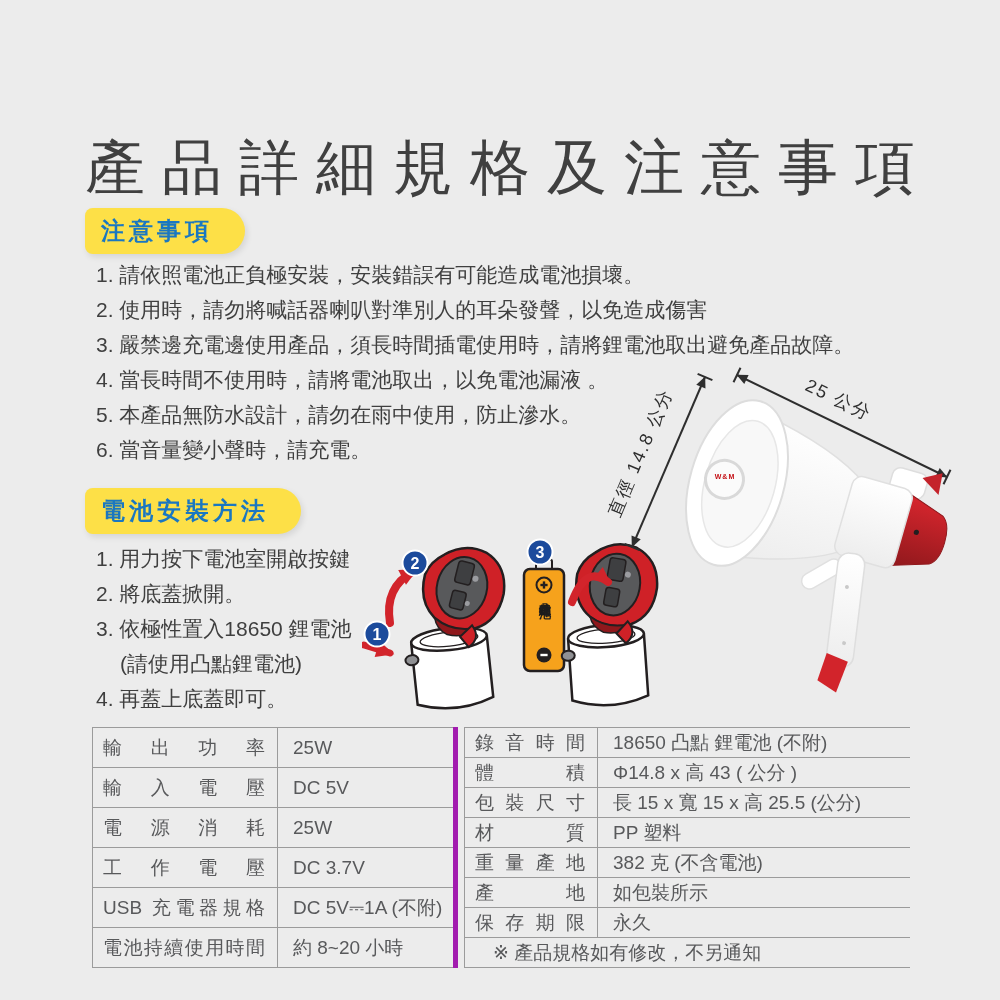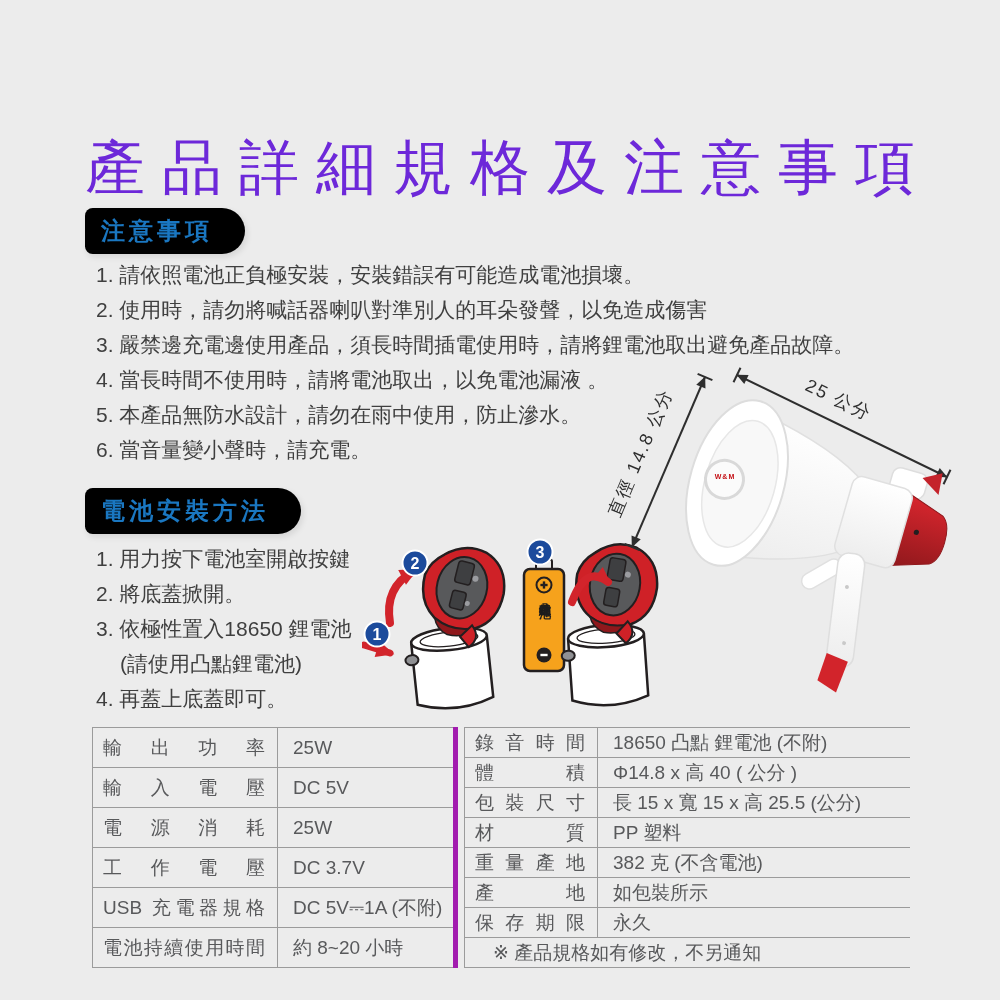--- a/index.html
+++ b/index.html
@@ -1,23 +1,23 @@
 <!DOCTYPE html>
 <html><head>
 <meta charset="utf-8">
 <style>
   html,body{margin:0;padding:0;}
   body{font-family:"Liberation Sans","DejaVu Sans",sans-serif;background:#ececec;}
   .page{position:relative;width:1000px;height:1000px;background:#ececec;overflow:hidden;}
 
   .title{position:absolute;top:88px;left:0;width:100%;text-align:center;
-         font-size:60px;font-weight:300;color:#6d28d9;letter-spacing:17px;
+         font-size:60px;font-weight:300;color:#404040;letter-spacing:17px;
          padding-left:17px;box-sizing:border-box;white-space:nowrap;}
 
-  .pill{position:absolute;background:#000000;border-radius:8px 24px 24px 8px;
+  .pill{position:absolute;background:#fde047;border-radius:8px 24px 24px 8px;
         padding:7px 32px 7px 16px;box-shadow:2px 3px 6px rgba(0,0,0,0.10);}
   .pill span{font-size:24px;font-weight:bold;color:#1a77c1;letter-spacing:4px;}
   .pill-notices{left:85px;top:208px;}
   .pill-install{left:85px;top:488px;}
 
   .list{position:absolute;color:#3f3f3f;font-size:21px;line-height:35px;}
   .list div{white-space:nowrap;}
   .list-notices{left:96px;top:257px;}
   .list-install{left:96px;top:541px;}
   .indent{margin-left:24px;}
@@ -233,21 +233,21 @@
       </tbody>
     </table>
     <table class="tbl-right">
       <tbody>
         <tr>
             <td class="lbl">錄音時間</td>
             <td class="val">18650 凸點 鋰電池 (不附)</td>
           </tr>
         <tr>
             <td class="lbl">體積</td>
-            <td class="val">Φ14.8 x 高 40 ( 公分 )</td>
+            <td class="val">Φ14.8 x 高 43 ( 公分 )</td>
           </tr>
         <tr>
             <td class="lbl">包裝尺寸</td>
             <td class="val">長 15 x 寬 15 x 高 25.5 (公分)</td>
           </tr>
         <tr>
             <td class="lbl">材質</td>
             <td class="val">PP 塑料</td>
           </tr>
         <tr>

